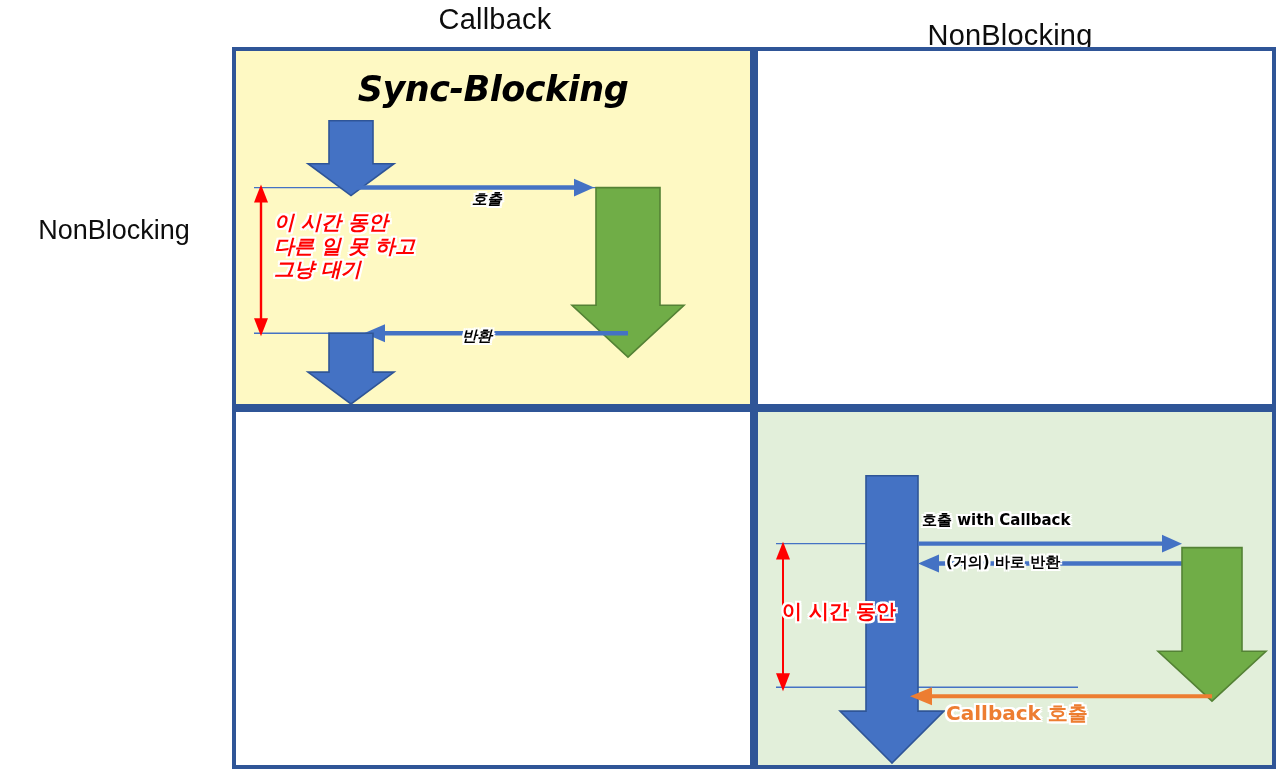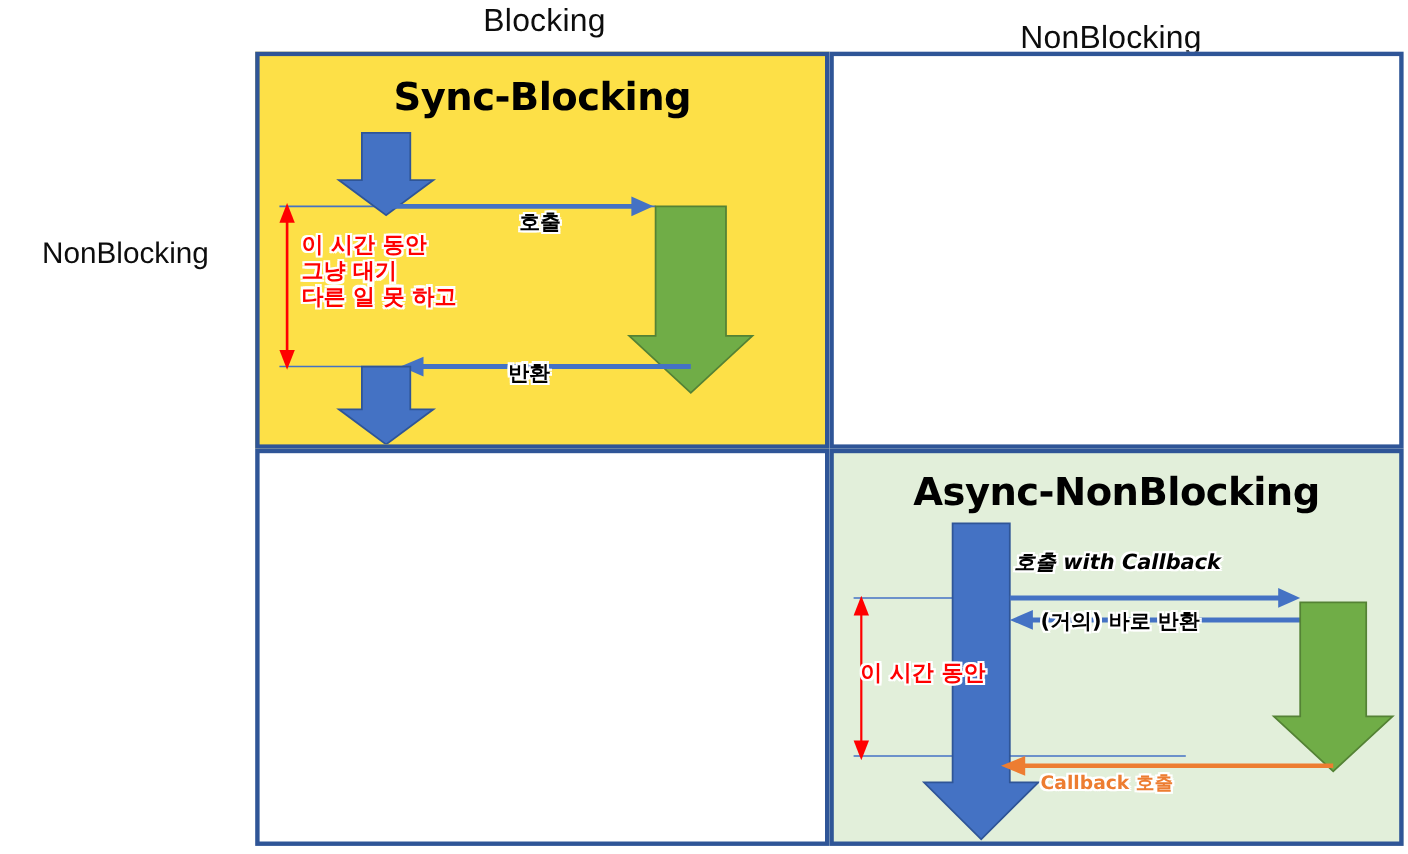--- a/index.html
+++ b/index.html
@@ -46,21 +46,21 @@
     grid-template-columns:1fr 1fr;
     grid-template-rows:1fr 1fr;
     box-sizing:border-box;
   }
   .cell{
     position:relative;
     box-sizing:border-box;
     border:4px solid #2f5597;
     overflow:hidden;
   }
-  #cell-sync-blocking{background:#fde047;}
+  #cell-sync-blocking{background:#fef9c3;font-style:italic;}
   #cell-sync-nonblocking{background:#ffffff;}
   #cell-async-blocking{background:#ffffff;}
   #cell-async-nonblocking{background:#e2efda;}
 
   
   .quad-title{
     position:absolute;
     width:100%;
     text-align:center;
     font-family:"DejaVu Sans",sans-serif;
@@ -77,55 +77,55 @@
 
   
   .lbl{
     position:absolute;
     font-family:"DejaVu Sans",sans-serif;
     font-weight:700;
     white-space:nowrap;
     line-height:1.18;
   }
   .lbl-black{
-    color:#000000;font-size:19px;
+    color:#000000;font-size:15px;
     text-shadow:
       -2px -2px 0 #fff, 2px -2px 0 #fff,-2px 2px 0 #fff, 2px 2px 0 #fff,
       -2px 0 0 #fff, 2px 0 0 #fff, 0 -2px 0 #fff, 0 2px 0 #fff;
   }
   .lbl-red{
     color:#ff0000;font-size:20px;
     text-shadow:
       -2px -2px 0 #fff, 2px -2px 0 #fff,-2px 2px 0 #fff, 2px 2px 0 #fff,
       -2px 0 0 #fff, 2px 0 0 #fff, 0 -2px 0 #fff, 0 2px 0 #fff;
   }
   .lbl-orange{
-    color:#ed7d31;font-size:17px;
+    color:#ed7d31;font-size:20px;
     text-shadow:
       -2px -2px 0 #fff, 2px -2px 0 #fff,-2px 2px 0 #fff, 2px 2px 0 #fff,
       -2px 0 0 #fff, 2px 0 0 #fff, 0 -2px 0 #fff, 0 2px 0 #fff;
   }
 
   
   #lbl-call-sync{left:236px;top:140px;}
   #lbl-return-sync{left:226px;top:277px;}
   #lbl-wait-sync{left:38px;top:160px;}
 
   
-  #lbl-call-async{left:164px;top:88px;font-style:italic;}
+  #lbl-call-async{left:164px;top:100px;}
   #lbl-return-async{left:188px;top:142px;}
   #lbl-wait-async{left:24px;top:188px;}
   #lbl-callback-async{left:188px;top:290px;}
 </style>
 </head>
 <body>
 
 <div id="stage">
 
-  <div class="col-header" id="col-blocking">Blocking</div>
+  <div class="col-header" id="col-blocking">Callback</div>
   <div class="col-header" id="col-nonblocking">NonBlocking</div>
 
   <div class="row-header" id="row-sync">NonBlocking</div>
 
   <div id="grid">
 
     <div class="cell" id="cell-sync-blocking">
 
       <div class="quad-title" id="title-sync">Sync-Blocking</div>
 
@@ -162,32 +162,31 @@
           <path d="M 25,286 L 18,268 L 32,268 Z" fill="#FF0000"></path>
         </g>
       </svg>
 
       <div class="lbl lbl-black" id="lbl-call-sync">호출</div>
 
       <div class="lbl lbl-black" id="lbl-return-sync">반환</div>
 
       <div class="lbl lbl-red" id="lbl-wait-sync">
         <div>이 시간 동안</div>
+        <div>다른 일 못 하고</div>
         <div>그냥 대기</div>
-        <div>다른 일 못 하고</div>
       </div>
     </div>
 
     <div class="cell" id="cell-sync-nonblocking"></div>
 
     <div class="cell" id="cell-async-blocking"></div>
 
     <div class="cell" id="cell-async-nonblocking">
 
-      <div class="quad-title" id="title-async">Async-NonBlocking</div>
 
       <svg class="overlay" viewBox="0 0 514 354" preserveAspectRatio="none">
 
         <line x1="18" y1="132" x2="320" y2="132" stroke="#4472C4" stroke-width="1.4"></line>
         <line x1="18" y1="276" x2="320" y2="276" stroke="#4472C4" stroke-width="1.4"></line>
 
         <g>
           <path d="M 108,64 L 160,64 L 160,300 L 186,300 L 134,352 L 82,300 L 108,300 Z" fill="#4472C4" stroke="#2F5597" stroke-width="1.6" stroke-linejoin="miter"></path>
         </g>
 

